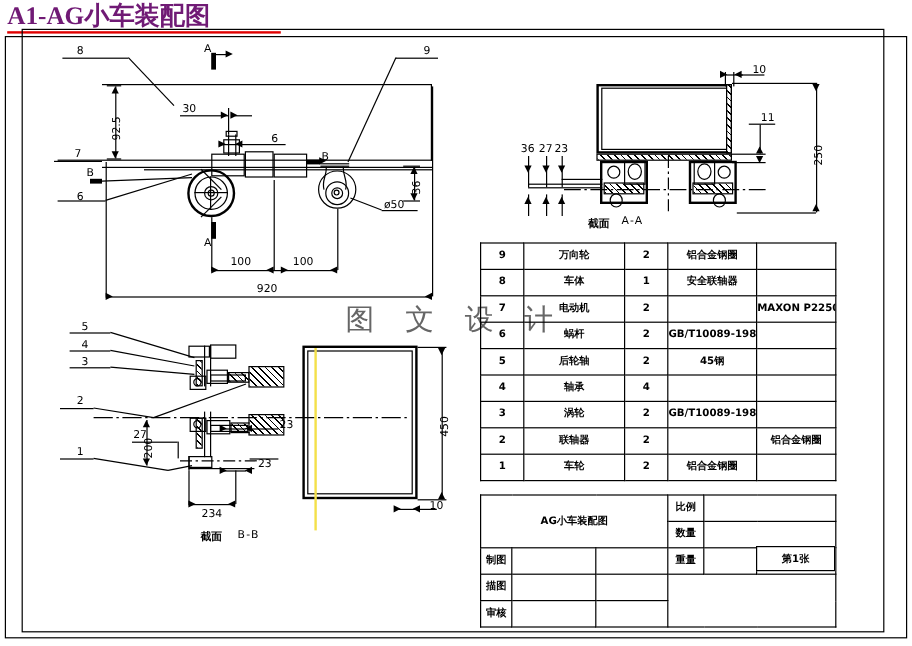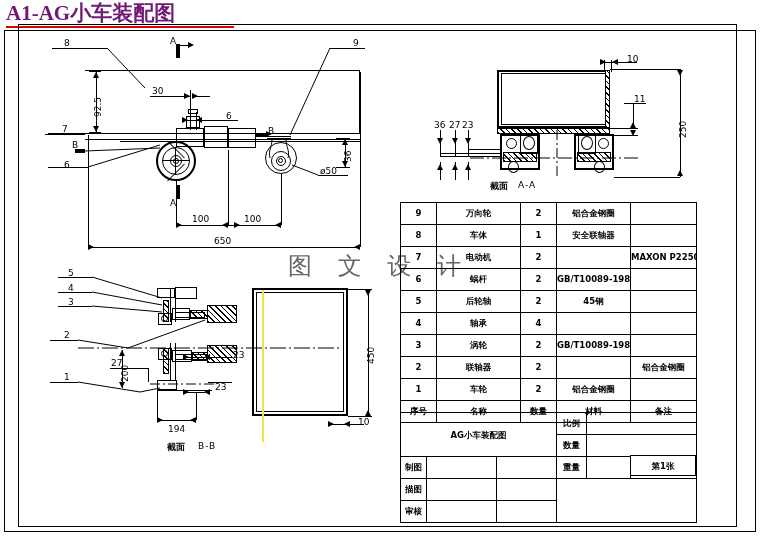--- a/index.html
+++ b/index.html
@@ -185,21 +185,21 @@
     <div class="arR" style="left:234px;top:222px;"></div>
     <div class="arL" style="left:275px;top:222px;"></div>
     <div class="dim" style="left:192px;top:214px;">100</div>
     <div class="dim" style="left:244px;top:214px;">100</div>
 
     <div class="ln vl" style="left:88px;top:135px;height:112px;"></div>
     <div class="ln vl" style="left:360px;top:72px;height:175px;"></div>
     <div class="ln hl" style="left:88px;top:247px;width:272px;"></div>
     <div class="arR" style="left:88px;top:244px;"></div>
     <div class="arL" style="left:354px;top:244px;"></div>
-    <div class="dim" style="left:214px;top:236px;">650</div>
+    <div class="dim" style="left:214px;top:236px;">920</div>
   </div>
 
   <div>
 
     <div class="rect2" style="left:497px;top:70px;width:113px;height:58px;"></div>
     <div class="rect" style="left:501px;top:73px;width:105px;height:52px;"></div>
 
     <div class="hatch" style="left:497px;top:128px;width:113px;height:6px;"></div>
 
     <div class="hatch" style="left:605px;top:70px;width:5px;height:58px;"></div>
@@ -345,21 +345,21 @@
     <div class="arR" style="left:183px;top:389px;"></div>
     <div class="arL" style="left:204px;top:389px;"></div>
     <div class="ln hl" style="left:208px;top:382px;width:24px;"></div>
     <div class="dim" style="left:215px;top:382px;">23</div>
 
     <div class="ln vl" style="left:157px;top:392px;height:28px;"></div>
     <div class="ln vl" style="left:196px;top:392px;height:28px;"></div>
     <div class="ln hl" style="left:157px;top:420px;width:39px;"></div>
     <div class="arR" style="left:157px;top:417px;"></div>
     <div class="arL" style="left:190px;top:417px;"></div>
-    <div class="dim" style="left:168px;top:424px;">194</div>
+    <div class="dim" style="left:168px;top:424px;">234</div>
 
     <div class="ln vl" style="left:368px;top:290px;height:126px;"></div>
     <div class="arD" style="left:365px;top:290px;"></div>
     <div class="arU" style="left:365px;top:410px;"></div>
     <div class="ln hl" style="left:348px;top:289px;width:24px;"></div>
     <div class="ln hl" style="left:348px;top:416px;width:24px;"></div>
     <div class="dim v" style="left:366px;top:364px;">450</div>
 
     <div class="ln hl" style="left:330px;top:424px;width:16px;"></div>
     <div class="arR" style="left:328px;top:421px;"></div>
@@ -437,27 +437,20 @@
           <td>2</td>
           <td class="small"></td>
           <td class="small">铝合金钢圈</td>
         </tr>
         <tr>
           <td>1</td>
           <td>车轮</td>
           <td>2</td>
           <td class="small">铝合金钢圈</td>
           <td class="small"></td>
-        </tr>
-        <tr>
-          <td>序号</td>
-          <td>名称</td>
-          <td>数量</td>
-          <td>材料</td>
-          <td>备注</td>
         </tr>
       </tbody>
   </table>
 
   <div style="position:absolute;left:400px;top:412px;">
     <table class="bomtbl" style="left:0;top:0;width:296px;">
       <colgroup>
         <col style="width:26px">
           <col style="width:70px">
           <col style="width:60px">

